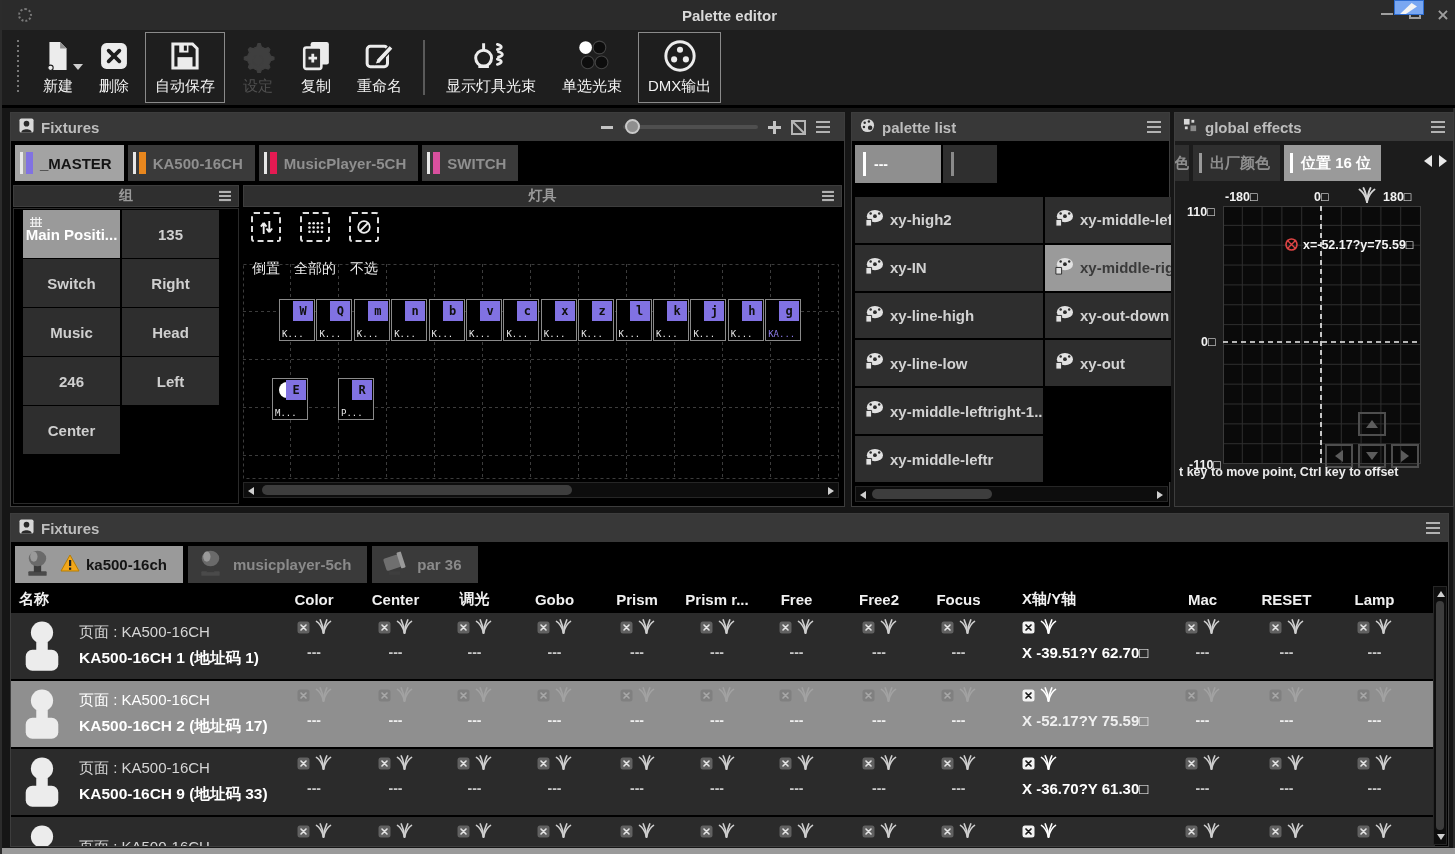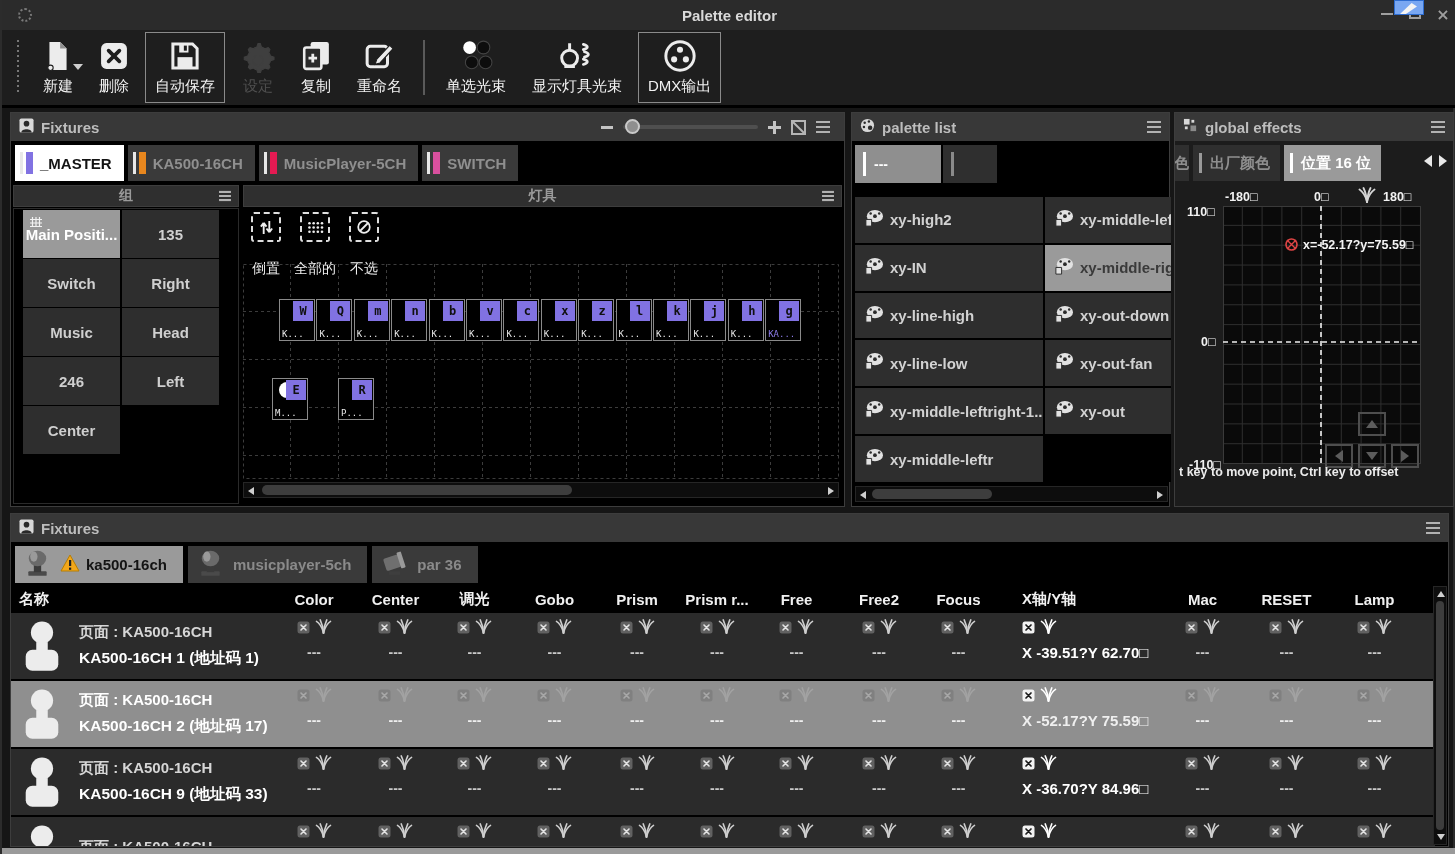--- a/index.html
+++ b/index.html
@@ -45,21 +45,21 @@
     display:flex; align-items:center; padding:0 8px; color:#bdbdbd; font-weight:bold; font-size:15px; }
   .phead .ptitle { margin-left:7px; }
   .burger { width:14px; height:12px; background-image:linear-gradient(#b2b2b2 0 2px,transparent 2px 5px,#b2b2b2 5px 7px,transparent 7px 10px,#b2b2b2 10px 12px); }
   .spacer { flex:1; }
 
   
   .stab { display:inline-flex; align-items:center; height:36px; background:#3a3a3a; padding:0 12px 0 5px; margin-right:4px; }
   .stab .wbar { width:3px; height:22px; background:#e8e8e8; margin-right:3px; }
   .stab .cbar { width:7px; height:22px; margin-right:7px; }
   .stab .lab { font-size:15px; font-weight:bold; color:#8f8f8f; white-space:nowrap; }
-  .stab.sel { background:#ffffff; }
+  .stab.sel { background:#a3a3a3; }
   .stab.sel .lab { color:#141414; }
 
   
   #panel-fx { left:8px; top:112px; width:835px; height:395px; background:#000; }
   #fx-slider { display:flex; align-items:center; gap:10px; margin-right:6px; }
   .minus-g { width:12px; height:3px; background:#c4c4c4; }
   .plus-g { position:relative; width:13px; height:13px; }
   .plus-g:before { content:""; position:absolute; left:0; top:5px; width:13px; height:3px; background:#c4c4c4; }
   .plus-g:after { content:""; position:absolute; left:5px; top:0; width:3px; height:13px; background:#c4c4c4; }
   #fx-slider .track { position:relative; width:135px; height:4px; background:#4f4f4f; border-radius:2px; }
@@ -155,21 +155,21 @@
   .trow { position:relative; width:100%; height:66px; margin-bottom:2px; background:#2b2b2b; display:grid; }
   .trow.sel { background:#8f8f8f; }
   .tcell { position:relative; display:flex; flex-direction:column; align-items:center; padding-top:7px; }
   .tcell .icons { display:flex; gap:5px; align-items:center; height:17px; }
   .trow.sel .tcell .icons.fade { opacity:.3; }
   .tcell .val { margin-top:7px; color:#c9c9c9; font-size:14px; font-weight:bold; }
   .trow.sel .tcell .val { color:#efefef; }
   .tcell.xy { align-items:flex-start; padding-left:26px; }
   .tcell.xy .val { color:#fff; font-size:15px; }
   .namecell { display:flex; align-items:center; padding-left:8px; gap:14px; overflow:hidden; }
-  .namecell .lines .l1 { color:#d6d6d6; font-size:15px; margin-bottom:6px; font-weight:bold; }
+  .namecell .lines .l1 { color:#d6d6d6; font-size:15px; margin-bottom:6px; font-weight:normal; }
   .namecell .lines .l2 { color:#fff; font-size:15.5px; font-weight:bold; }
   .trow.sel .namecell .l1, .trow.sel .namecell .l2 { color:#fff; }
   #bt-vscroll { position:absolute; right:1px; top:72px; width:14px; bottom:1px; background:#0d0d0d; border:1px solid #262626; }
   #bt-vscroll .thumb { position:absolute; left:2px; width:8px; background:#3d3d3d; border-radius:4px; }
 
   #bottom-edge { position:absolute; left:0; top:848px; width:1455px; height:6px; background:#9a9a9a; }
 </style>
 </head>
 <body>
 
@@ -245,44 +245,44 @@
       <div class="tb-btn">
         <div class="tb-ico">
           <svg viewBox="0 0 28 28" width="30" height="30">
             <rect x="2" y="5" width="19" height="19" rx="3" fill="none" stroke="#ececec" stroke-width="2.8"></rect>
             <path d="M11 17 L23 4 l3.2 3.2 L14 20.5 l-4.6 1.3 z" fill="#ececec" stroke="#1e1e1e" stroke-width="1"></path>
           </svg>
         </div>
         <span class="lab">重命名</span>
       </div>
       <div class="tb-sep"></div>
-      <div class="tb-btn">
-        <div class="tb-ico">
-          <svg viewBox="0 0 32 30" width="34" height="32">
-            <circle cx="10" cy="7" r="6" fill="#fff"></circle>
-            <circle cx="23" cy="7" r="6" fill="#0d0d0d" stroke="#444"></circle>
-            <circle cx="12" cy="21" r="6" fill="#0d0d0d" stroke="#444"></circle>
-            <circle cx="25" cy="21" r="6" fill="#0d0d0d" stroke="#444"></circle>
-          </svg>
-        </div>
-        <span class="lab">单选光束</span>
-      </div>
       <div class="tb-btn">
         <div class="tb-ico">
           <svg viewBox="0 0 36 30" width="38" height="32">
             <circle cx="11" cy="17" r="7.5" fill="none" stroke="#ececec" stroke-width="2.8"></circle>
             <path d="M11 9.5 V3 M6 25 h10" stroke="#ececec" stroke-width="2.8"></path>
             <g fill="none" stroke="#ececec" stroke-width="2.6" stroke-linecap="round">
               <path d="M24 4 c5 1.5 5 3.5 0 5"></path>
               <path d="M25 11 c5 1.5 5 3.5 0 5"></path>
               <path d="M24 18 c5 1.5 5 3.5 0 5"></path>
             </g>
           </svg>
         </div>
         <span class="lab">显示灯具光束</span>
+      </div>
+      <div class="tb-btn">
+        <div class="tb-ico">
+          <svg viewBox="0 0 32 30" width="34" height="32">
+            <circle cx="10" cy="7" r="6" fill="#fff"></circle>
+            <circle cx="23" cy="7" r="6" fill="#0d0d0d" stroke="#444"></circle>
+            <circle cx="12" cy="21" r="6" fill="#0d0d0d" stroke="#444"></circle>
+            <circle cx="25" cy="21" r="6" fill="#0d0d0d" stroke="#444"></circle>
+          </svg>
+        </div>
+        <span class="lab">单选光束</span>
       </div>
       <div class="tb-btn framed">
         <div class="tb-ico">
           <svg viewBox="0 0 30 30" width="34" height="34">
             <circle cx="15" cy="15" r="12.5" fill="none" stroke="#ececec" stroke-width="2.6"></circle>
             <circle cx="15" cy="9.5" r="2.7" fill="#ececec"></circle>
             <circle cx="9.8" cy="18" r="2.7" fill="#ececec"></circle>
             <circle cx="20.2" cy="18" r="2.7" fill="#ececec"></circle>
           </svg>
         </div>
@@ -606,30 +606,20 @@
         </div>
         <div class="pl-item">
           <span><svg viewBox="0 0 22 20" width="21" height="19">
               <ellipse cx="12.5" cy="7.5" rx="8.5" ry="6.5" fill="#e2e2e2"></ellipse>
               <circle cx="12.5" cy="7.5" r="2" fill="#2b2b2b"></circle>
               <circle cx="8" cy="4.8" r="1.3" fill="#2b2b2b"></circle>
               <circle cx="17" cy="4.8" r="1.3" fill="#2b2b2b"></circle>
               <path d="M3 11 h6 v7 h-6 z" fill="#e2e2e2" stroke="#2b2b2b"></path>
             </svg></span>
           <span>xy-out-down</span>
-        </div>
-        <div class="pl-item">
-          <span><svg viewBox="0 0 22 20" width="21" height="19">
-              <ellipse cx="12.5" cy="7.5" rx="8.5" ry="6.5" fill="#e2e2e2"></ellipse>
-              <circle cx="12.5" cy="7.5" r="2" fill="#2b2b2b"></circle>
-              <circle cx="8" cy="4.8" r="1.3" fill="#2b2b2b"></circle>
-              <circle cx="17" cy="4.8" r="1.3" fill="#2b2b2b"></circle>
-              <path d="M3 11 h6 v7 h-6 z" fill="#e2e2e2" stroke="#2b2b2b"></path>
-            </svg></span>
-          <span>xy-out-fan</span>
         </div>
         <div class="pl-item">
           <span><svg viewBox="0 0 22 20" width="21" height="19">
               <ellipse cx="12.5" cy="7.5" rx="8.5" ry="6.5" fill="#e2e2e2"></ellipse>
               <circle cx="12.5" cy="7.5" r="2" fill="#2b2b2b"></circle>
               <circle cx="8" cy="4.8" r="1.3" fill="#2b2b2b"></circle>
               <circle cx="17" cy="4.8" r="1.3" fill="#2b2b2b"></circle>
               <path d="M3 11 h6 v7 h-6 z" fill="#e2e2e2" stroke="#2b2b2b"></path>
             </svg></span>
           <span>xy-out</span>
@@ -1431,21 +1421,21 @@
                 </svg></span>
               <span><svg viewBox="0 0 18 16" width="17" height="15">
                   <g fill="none" stroke="#ffffff" stroke-width="1.7" stroke-linecap="round">
                     <path d="M9 15 C8 9 4 4 1.5 2.5"></path>
                     <path d="M9 15 C8.5 9 6.5 3 5.5 1"></path>
                     <path d="M9 15 C9.5 9 11.5 3 12.5 1"></path>
                     <path d="M9 15 C10 9 14 4 16.5 2.5"></path>
                   </g>
                 </svg></span>
             </div>
-            <div class="val">X -36.70?Y 84.96□</div>
+            <div class="val">X -36.70?Y 61.30□</div>
           </div>
           <div class="tcell">
             <div class="icons">
               <span><svg viewBox="0 0 13 13" width="13" height="13">
                   <rect x="0.5" y="0.5" width="12" height="12" rx="2.5" fill="#616161"></rect>
                   <path d="M4 4 L9 9 M9 4 L4 9" stroke="#e4e4e4" stroke-width="1.6" stroke-linecap="round"></path>
                 </svg></span>
               <span><svg viewBox="0 0 18 16" width="17" height="15">
                   <g fill="none" stroke="#cfcfcf" stroke-width="1.7" stroke-linecap="round">
                     <path d="M9 15 C8 9 4 4 1.5 2.5"></path>

